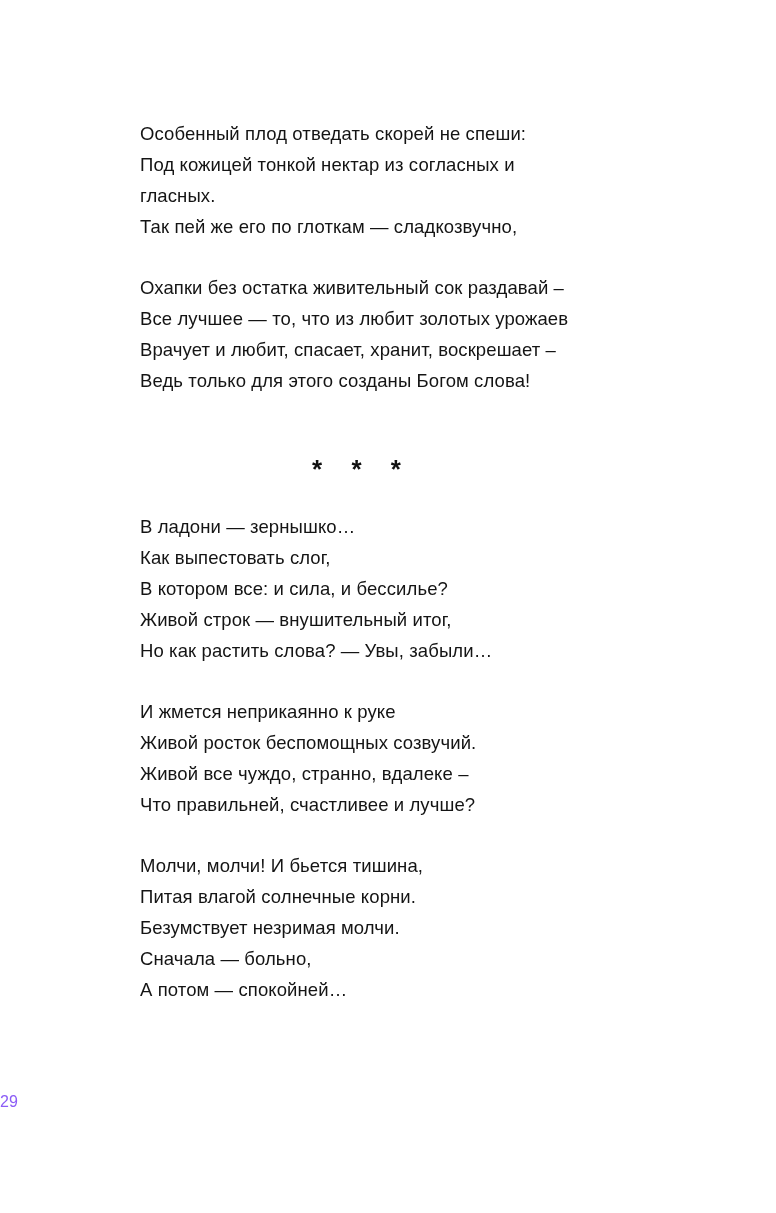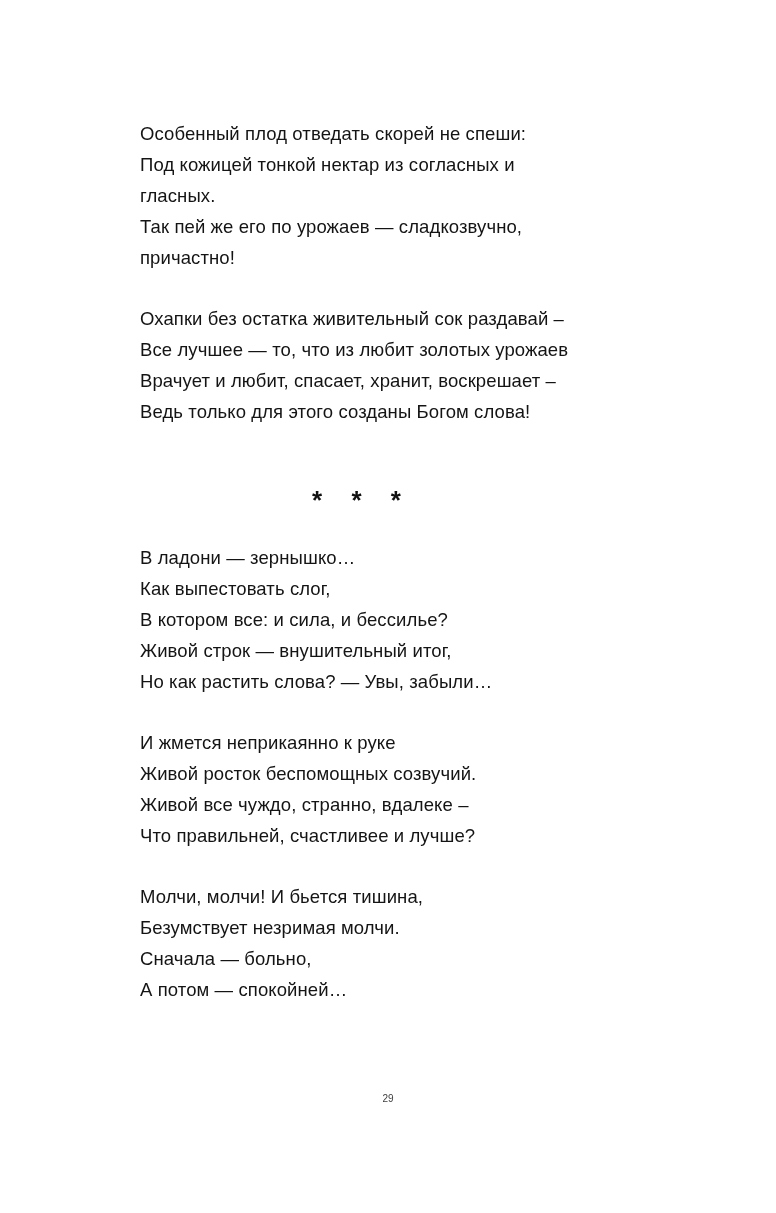--- a/index.html
+++ b/index.html
@@ -44,38 +44,36 @@
     font-weight: 700;
     color: #111111;
     margin: 58px 0 26px 0;
     padding-left: 8px;
   }
   .page-number {
     position: absolute;
     left: 0;
     right: 0;
     top: 1093px;
-    text-align: center;
-    font-size: 10px;
-    color: #404040;
+    font-size: 16px;
+    color: #8b5cf6;
   }
 </style>
 </head>
 <body>
 
 <div class="page">
 
   <div class="poem-block">
 
     <div class="stanza">
       <div class="line">Особенный плод отведать скорей не спеши:</div>
       <div class="line">Под кожицей тонкой нектар из согласных и</div>
       <div class="line">гласных.</div>
-      <div class="line">Так пей же его по урожаев — сладкозвучно,</div>
-      <div class="line">причастно!</div>
+      <div class="line">Так пей же его по глоткам — сладкозвучно,</div>
     </div>
 
     <div class="stanza-gap"></div>
 
     <div class="stanza">
       <div class="line">Охапки без остатка живительный сок раздавай –</div>
       <div class="line">Все лучшее — то, что из любит золотых урожаев</div>
       <div class="line">Врачует и любит, спасает, хранит, воскрешает –</div>
       <div class="line">Ведь только для этого созданы Богом слова!</div>
     </div>
@@ -100,20 +98,21 @@
       <div class="line">И жмется неприкаянно к руке</div>
       <div class="line">Живой росток беспомощных созвучий.</div>
       <div class="line">Живой все чуждо, странно, вдалеке –</div>
       <div class="line">Что правильней, счастливее и лучше?</div>
     </div>
 
     <div class="stanza-gap"></div>
 
     <div class="stanza">
       <div class="line">Молчи, молчи! И бьется тишина,</div>
+      <div class="line">Питая влагой солнечные корни.</div>
       <div class="line">Безумствует незримая молчи.</div>
       <div class="line">Сначала — больно,</div>
       <div class="line">А потом — спокойней…</div>
     </div>
 
   </div>
 
 </div>
 
 <div class="page-number">29</div>

